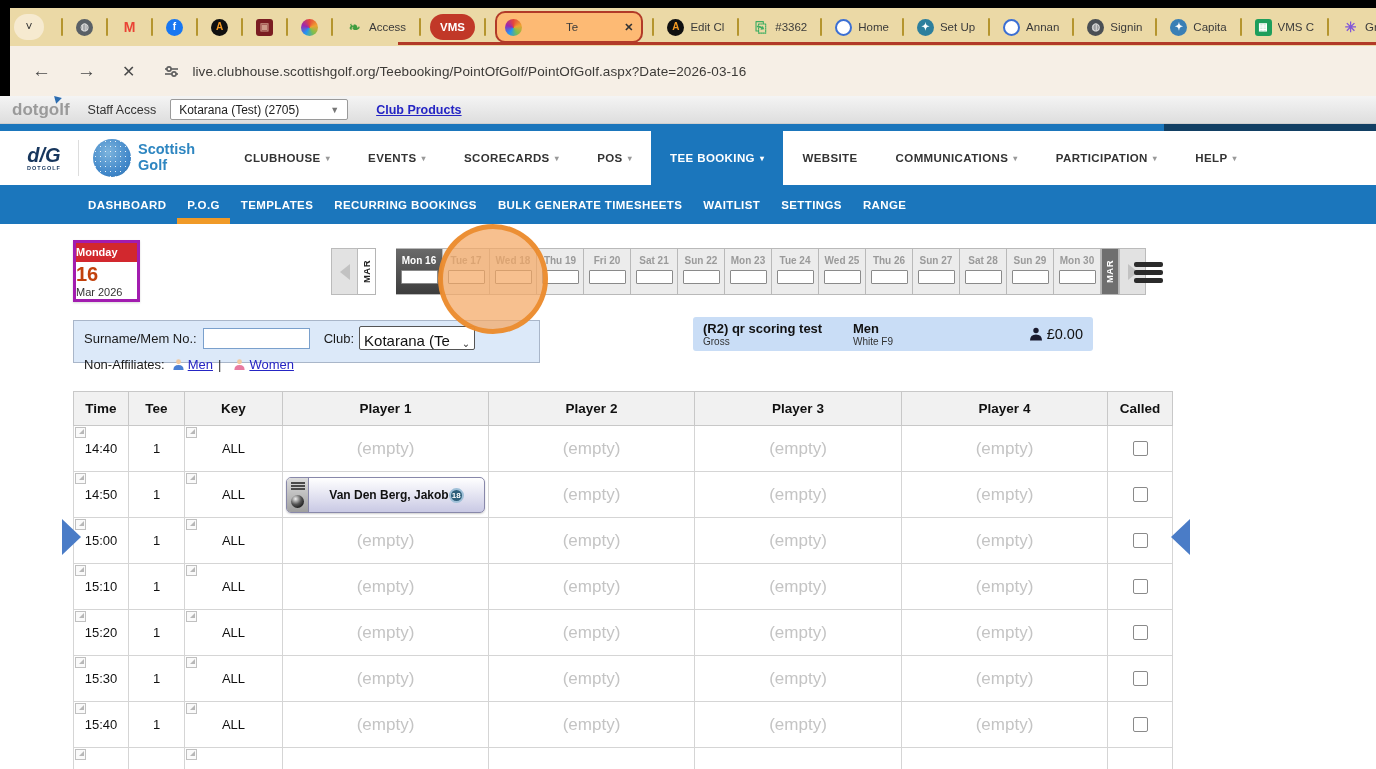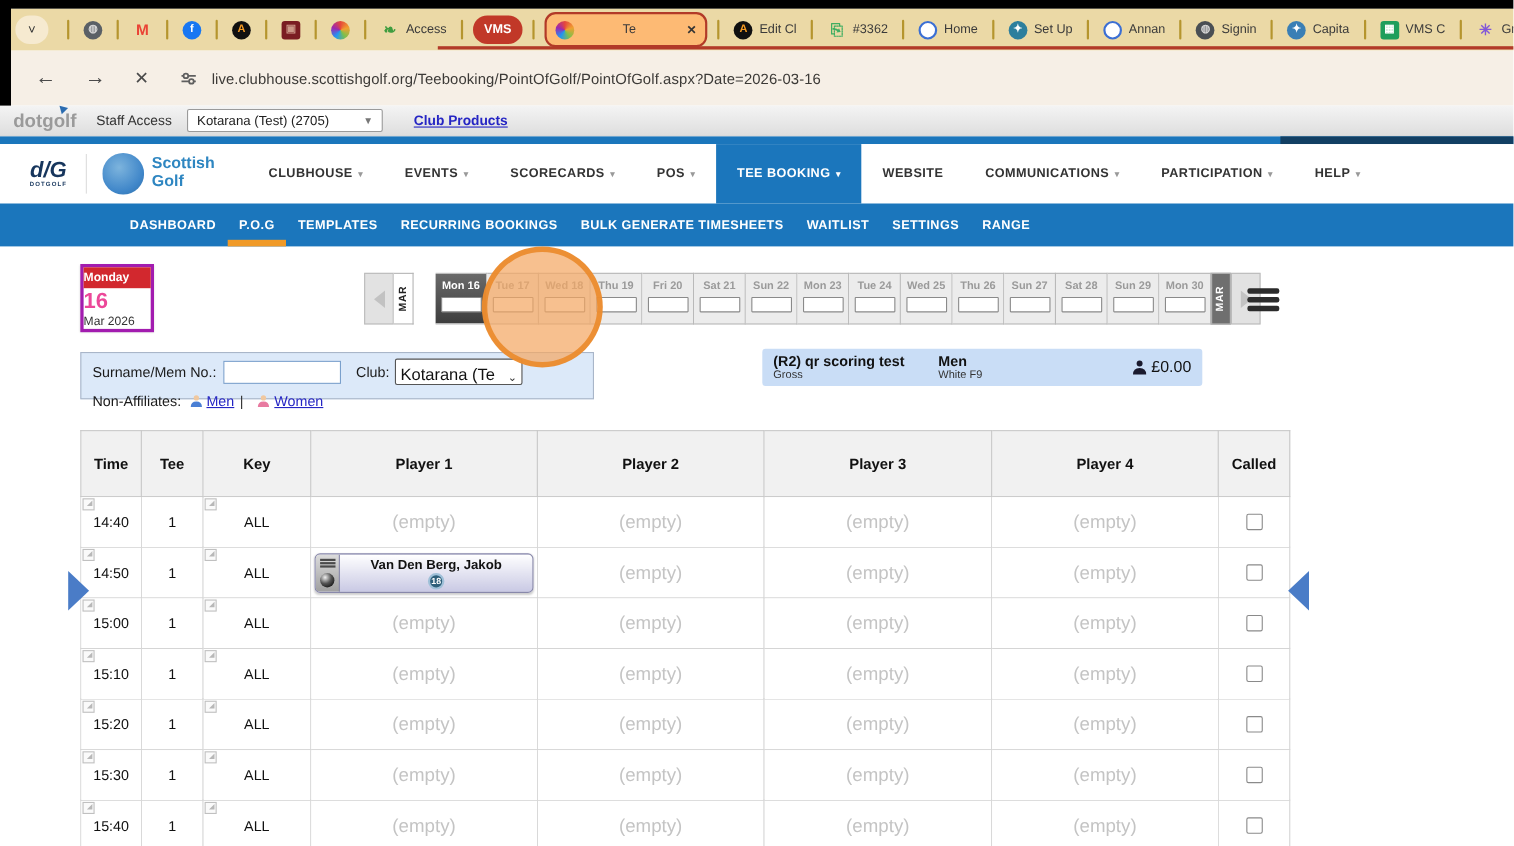--- a/index.html
+++ b/index.html
@@ -51,28 +51,28 @@
   .nav-div { width:1px; height:36px; background:#ddd; margin:0 14px; }
   .sg-logo { display:flex; align-items:center; gap:7px; }
   .sg-globe { width:38px; height:38px; border-radius:50%; background:radial-gradient(circle at 40% 35%, #7db4dd, #3f86c9 65%, #2e6da4); background-image:radial-gradient(#e8f2fa 14%, transparent 16%), radial-gradient(circle at 40% 35%, #7db4dd, #3f86c9 65%, #2e6da4); background-size:5px 5px, 100% 100%; }
   .sg-text { font-size:14.5px; font-weight:bold; color:#2e86c1; line-height:1.1; }
   .nav-items { display:flex; align-items:center; height:54px; margin-left:30px; flex:1; }
   .nav-item { display:flex; align-items:center; gap:5px; height:54px; padding:0 19px; font-size:11.5px; font-weight:bold; color:#333; letter-spacing:0.4px; white-space:nowrap; }
   .nav-item .car { font-size:8px; color:#999; }
   .nav-item.active { background:#1b76bc; color:#fff; }
   .nav-item.active .car { color:#fff; }
 
-  .sub-nav { position:absolute; left:0; top:185px; width:1376px; height:39px; background:#1b76bc; display:flex; align-items:center; padding-left:108px; }
+  .sub-nav { position:absolute; left:0; top:185px; width:1376px; height:39px; background:#1b76bc; display:flex; align-items:center; padding-left:78px; }
   .sub-item { position:relative; height:39px; display:flex; align-items:center; padding:0 10px; margin-right:1px; font-size:11.5px; font-weight:bold; color:#fff; letter-spacing:0.4px; white-space:nowrap; }
   .sub-item.active::after { content:""; position:absolute; left:0; right:0; bottom:0; height:6px; background:#f09a28; }
 
   
   .date-card { position:absolute; left:73px; top:240px; width:67px; height:62px; background:#fff; border:3px solid #a21caf; box-shadow:0 1px 2px rgba(0,0,0,0.15); text-align:left; }
   .date-card .dc-head { background:#d2282e; color:#fff; font-size:11px; font-weight:bold; height:19px; line-height:19px; }
-  .date-card .dc-day { font-size:20px; font-weight:bold; color:#ec4899; line-height:24px; }
+  .date-card .dc-day { font-size:20px; font-weight:bold; color:#c2410c; line-height:24px; }
   .date-card .dc-my { font-size:11px; color:#333; }
 
   .carousel { position:absolute; left:331px; top:248px; height:47px; display:flex; }
   .car-btn { width:27px; height:47px; background:#e2e2e2; border:1px solid #bbb; display:flex; align-items:center; justify-content:center; }
   .car-btn .tri-l { width:0; height:0; border-top:8px solid transparent; border-bottom:8px solid transparent; border-right:10px solid #c2c2c2; }
   .car-btn .tri-r { width:0; height:0; border-top:8px solid transparent; border-bottom:8px solid transparent; border-left:10px solid #c2c2c2; }
   .car-month { width:18px; height:47px; border:1px solid #b5b5b5; border-left:none; display:flex; align-items:center; justify-content:center; }
   .car-month span { transform:rotate(-90deg); font-size:9.5px; font-weight:bold; letter-spacing:0.5px; }
   .car-month.light { background:#fff; color:#222; }
   .car-month.dark { background:#6f6f6f; color:#fff; border-left:1px solid #b5b5b5; }
@@ -103,33 +103,33 @@
   .event-card { position:absolute; left:693px; top:317px; width:400px; height:34px; background:#c9ddf6; border-radius:3px; display:flex; align-items:center; padding:0 10px; }
   .ev-col1 { flex:1; }
   .ev-title { font-size:13px; font-weight:bold; color:#111; line-height:14px; }
   .ev-sub { font-size:10px; color:#333; line-height:11px; }
   .ev-col2 { width:140px; }
   .ev-col3 { width:90px; display:flex; align-items:center; justify-content:flex-end; gap:4px; }
   .ev-price { font-size:14.5px; color:#111; }
 
   
   .tee-table { position:absolute; left:73px; top:391px; width:1099px; border-collapse:collapse; table-layout:fixed; }
-  .tee-table th { background:#f1f1f1; border:1px solid #c8c8c8; height:60px; font-size:13.5px; color:#111; }
+  .tee-table th { background:#f1f1f1; border:1px solid #c8c8c8; height:34px; font-size:13.5px; color:#111; }
   .tee-table td { background:#fff; border:1px solid #d5d5d5; height:46px; text-align:center; position:relative; font-size:13px; color:#111; }
   .col-time{width:55px} .col-tee{width:56px} .col-key{width:98px} .col-p{width:206px} .col-p3{width:207px} .col-called{width:65px}
   .empty-lbl { font-size:17px; color:#c4c4c4; }
   .corner { position:absolute; left:1px; top:1px; width:11px; height:11px; background:#fafafa; border:1px solid #c0c0c0; }
   .corner::after { content:""; position:absolute; right:1px; top:1px; width:0; height:0; border-left:5px solid transparent; border-top:5px solid #b8b8b8; transform:rotate(90deg); }
   .cbx { width:15px; height:15px; border:1.5px solid #8a8a8a; border-radius:2px; background:#fff; margin:0 auto; }
 
   .chip { position:absolute; left:3px; top:5px; width:199px; height:36px; border:1px solid #8888aa; border-radius:5px; background:linear-gradient(180deg,#ffffff,#c9c9e4); display:flex; overflow:hidden; box-shadow:0 1px 2px rgba(0,0,0,0.2); }
   .chip-handle { width:22px; background:linear-gradient(#dcdcdc,#9f9f9f); border-right:1px solid #8888aa; display:flex; flex-direction:column; align-items:center; justify-content:space-evenly; }
   .grip { width:14px; height:8px; border-top:2px solid #4a4a4a; border-bottom:2px solid #4a4a4a; background:linear-gradient(#4a4a4a,#4a4a4a) center/100% 2px no-repeat; }
   .ball { width:13px; height:13px; border-radius:50%; background:radial-gradient(circle at 35% 30%, #f0f0f0, #555 45%, #111 85%); }
-  .chip-body { flex:1; display:flex; flex-direction:column; align-items:center; justify-content:center; }
+  .chip-body { flex:1; display:flex; flex-direction:row; align-items:center; justify-content:center; }
   .chip-name { font-size:12px; font-weight:bold; color:#111; }
   .chip-badge { margin-top:1px; width:15px; height:15px; border-radius:50%; background:#2e5f7a; border:2px solid #9fc0d8; color:#fff; font-size:8px; font-weight:bold; display:flex; align-items:center; justify-content:center; }
 
   .tri-blue-left { position:absolute; left:62px; top:519px; width:0; height:0; border-top:18px solid transparent; border-bottom:18px solid transparent; border-left:19px solid #4a7cc7; }
   .tri-blue-right { position:absolute; left:1171px; top:519px; width:0; height:0; border-top:18px solid transparent; border-bottom:18px solid transparent; border-right:19px solid #4a7cc7; }
 </style>
 </head>
 <body>
 
 <div class="page">

